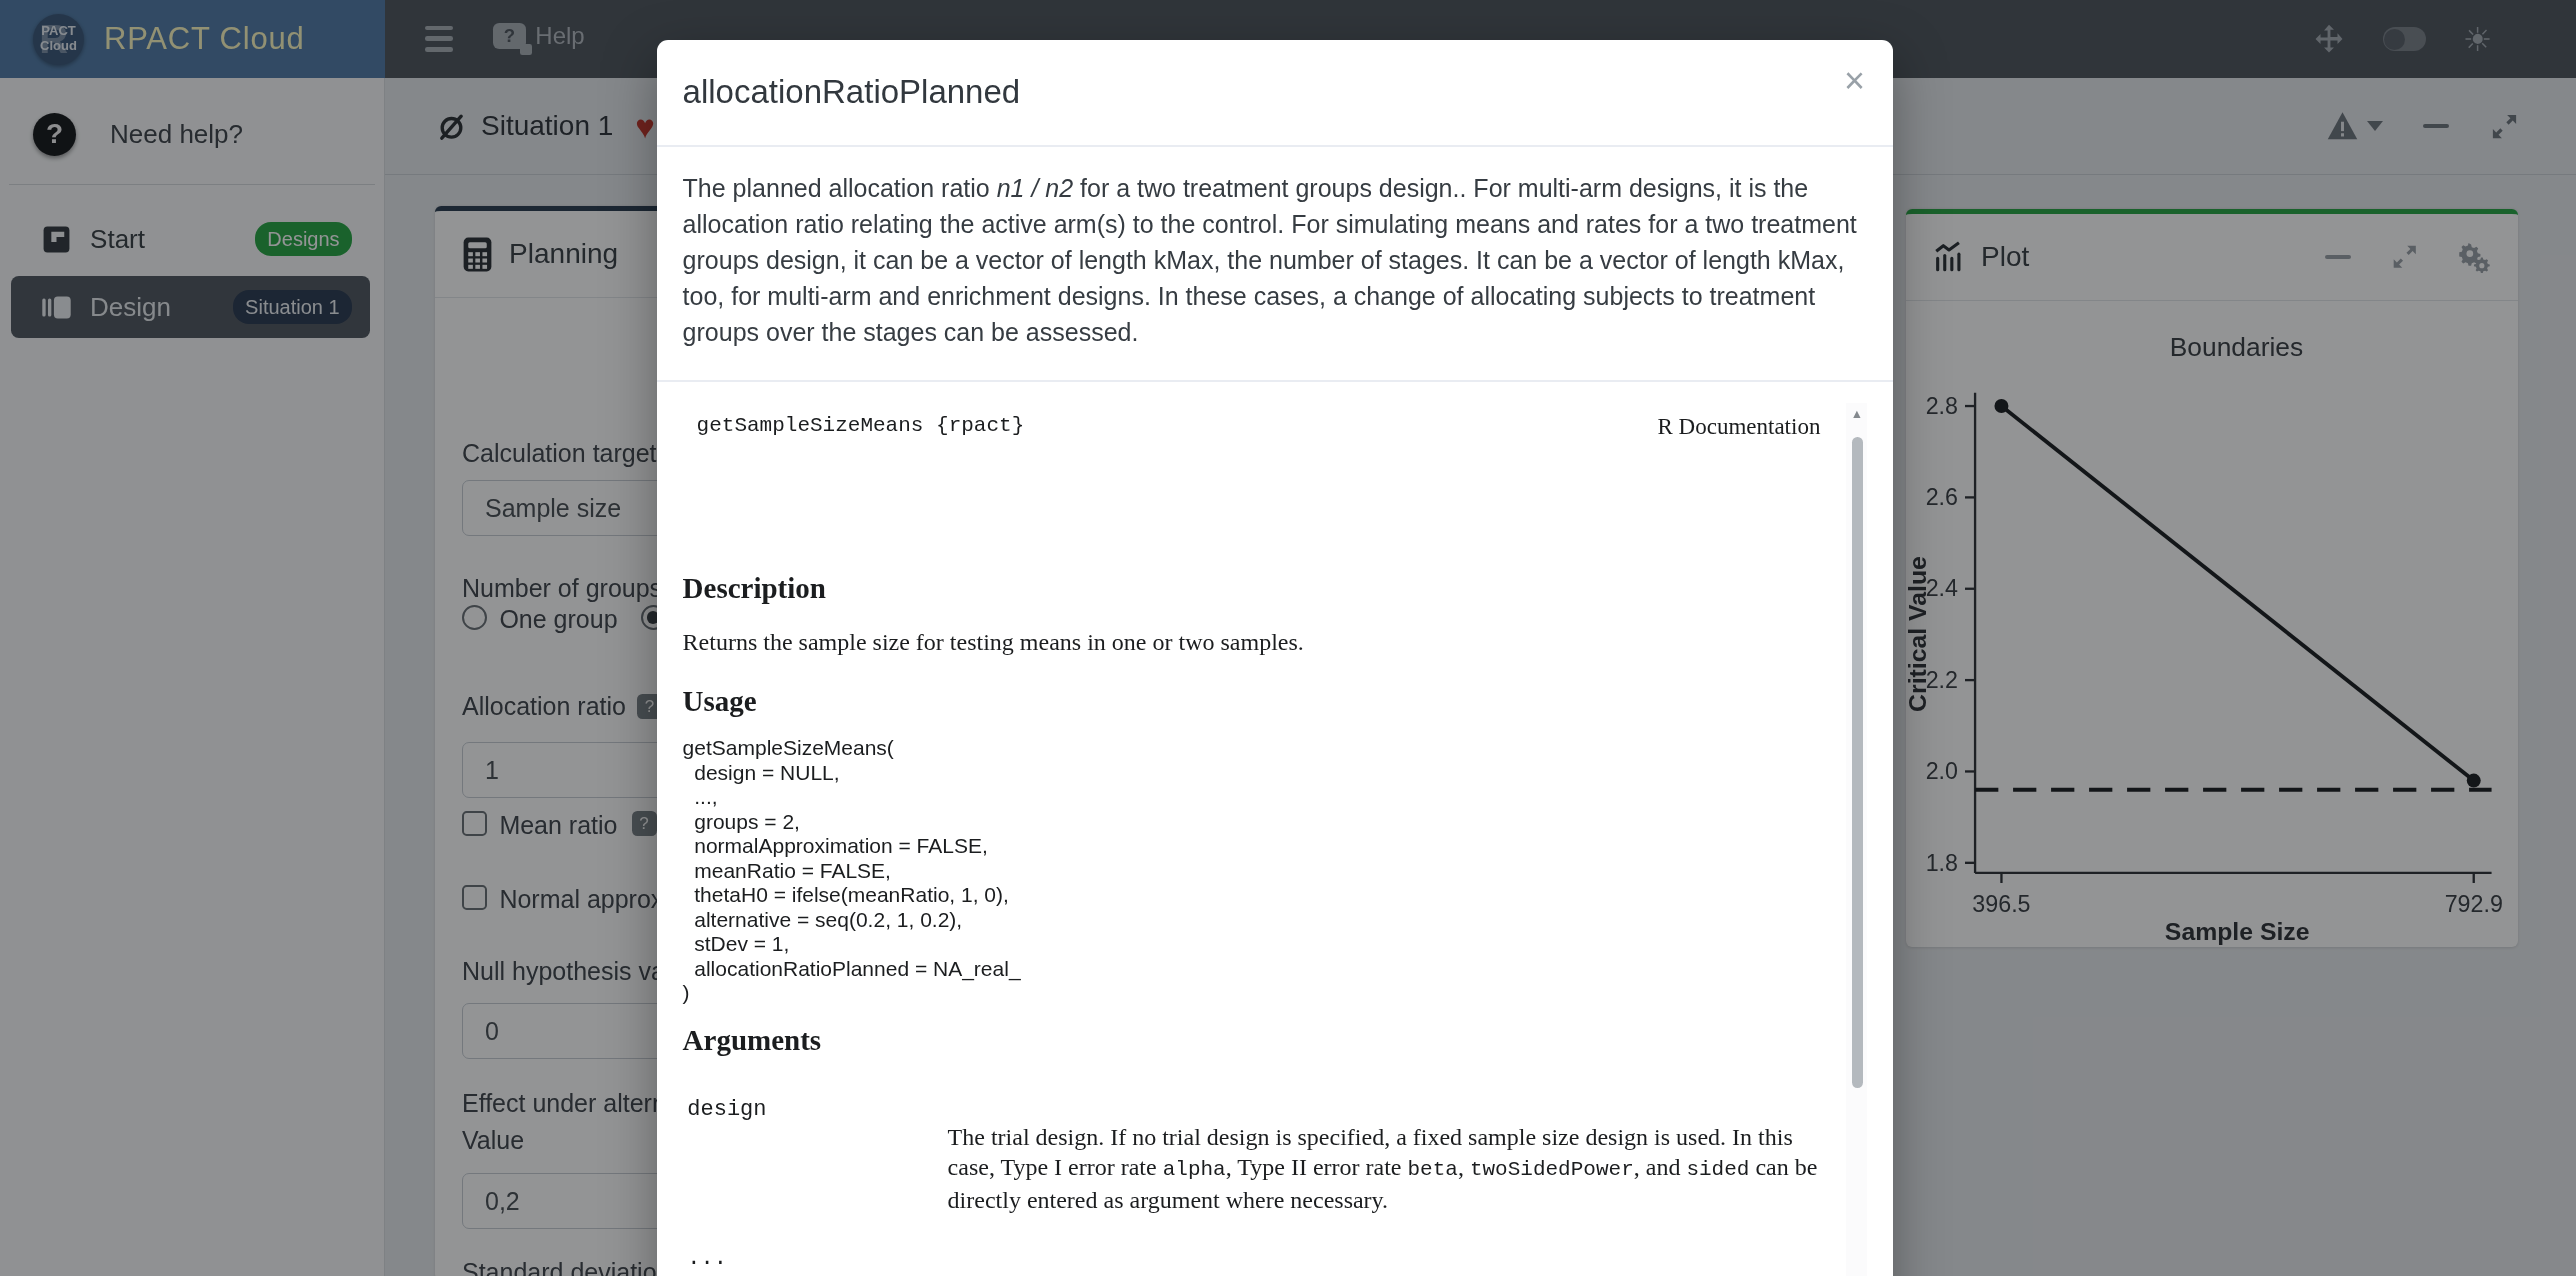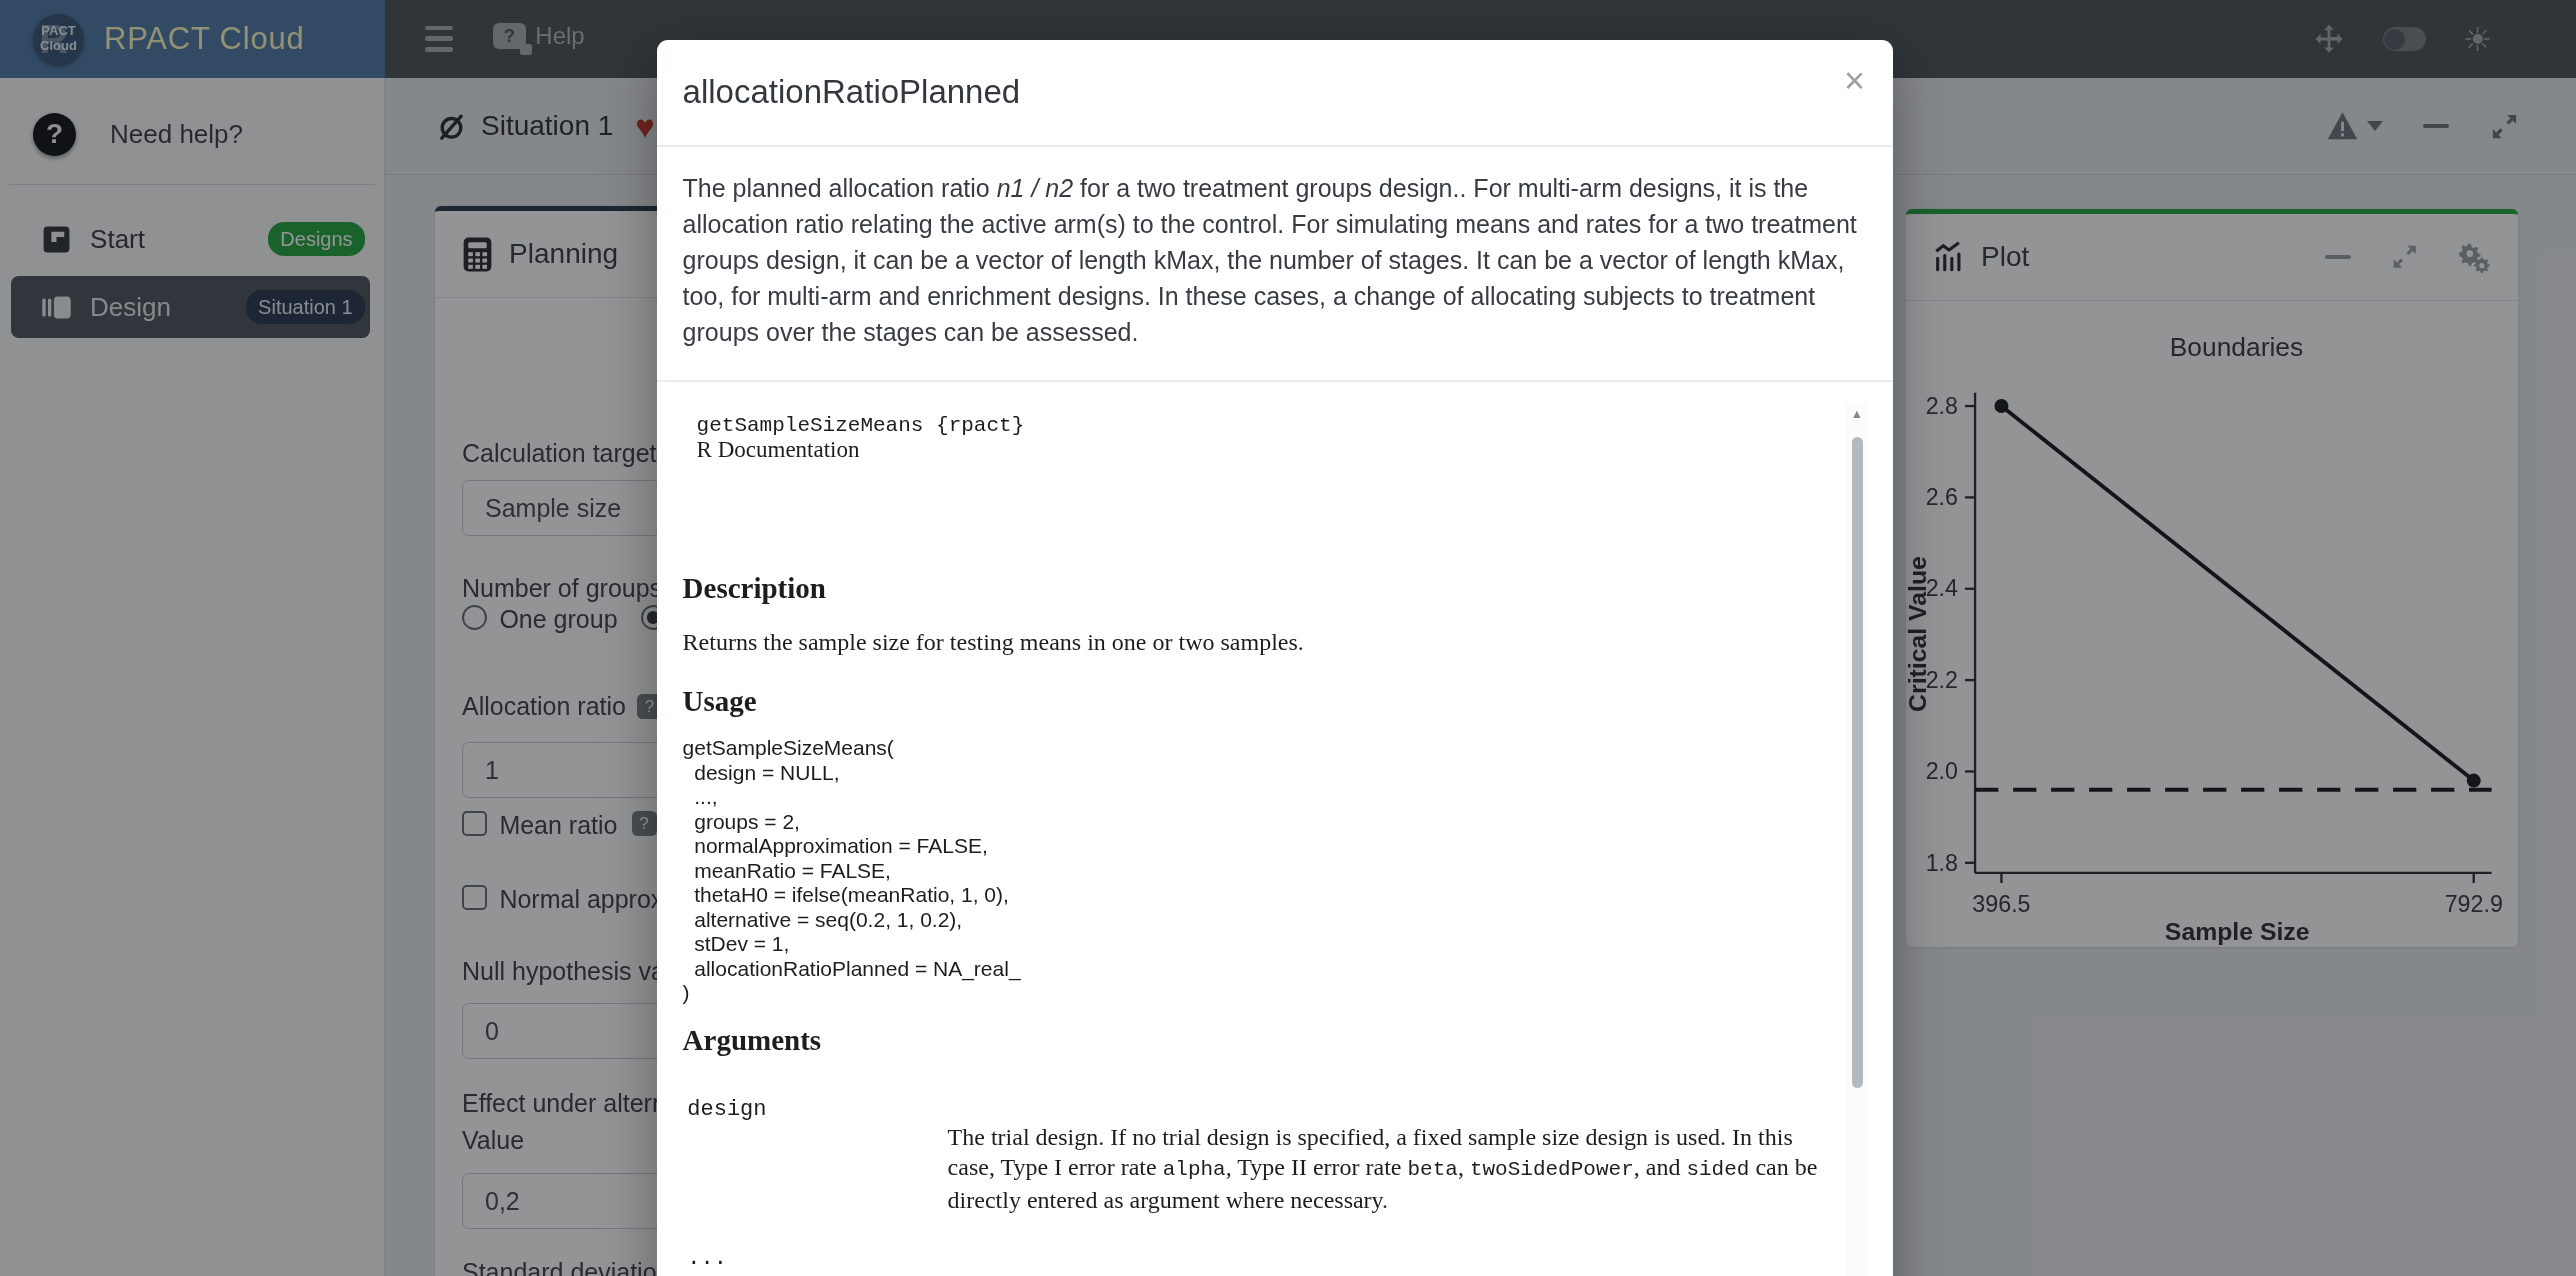--- a/index.html
+++ b/index.html
@@ -43,21 +43,21 @@
     box-shadow:0 2.3px 4.7px rgba(0,0,0,.4);}
   .needhelp-label { margin-left:34px; font-size:26px; color:#3f454b; }
   .side-divider { position:absolute; left:9.3px; right:9.3px; top:106px; height:0.8px; background:#d6dadd; }
   .menu-item { position:absolute; left:11px; right:14px; height:62px; border-radius:7.8px;
     display:flex; align-items:center; cursor:pointer; }
   .mi-start { top:130px; }
   .mi-design { top:198px; background:#515861; }
   .mi-icon { width:31px; height:31px; margin-left:29.5px; flex:0 0 auto; }
   .mi-label { margin-left:18.6px; font-size:26px; color:#3a4046; }
   .mi-design .mi-label { color:#e8ecef; }
-  .badge { margin-left:auto; margin-right:5px; font-size:20px; padding:5.4px 12.4px; border-radius:16px; color:#fff; }
+  .badge { margin-left:auto; margin-right:18px; font-size:20px; padding:5.4px 12.4px; border-radius:16px; color:#fff; }
   .badge-green { background:#28a745; }
   .badge-navy { background:#2b3b52; color:#eef1f5; }
 
   
   .main { position:absolute; left:385px; top:78px; right:0; bottom:0; background:#e7eaed; }
   .tabrow { position:absolute; left:0; right:0; top:0; height:97px; border-bottom:1.6px solid #ccd1d6;
     display:flex; align-items:center; }
   .tab-active { display:flex; align-items:center; margin-left:51px; cursor:pointer; }
   .tab-label { font-size:28px; color:#2f353b; margin-left:14px; }
   .heart { font-size:33px; color:#c2372c; margin-left:22px; line-height:31px;}
@@ -103,21 +103,21 @@
   .modal-close { position:absolute; right:28px; top:23px; font-size:36px; color:#99a1a8; cursor:pointer;
     font-weight:300; line-height:36px;}
   .m-div1 { position:absolute; left:0; right:0; top:105px; height:1.6px; background:#e9ecf2; }
   .m-desc { position:absolute; left:25.6px; top:130px; width:1180px; font-size:25px; line-height:36px; color:#363c42; }
   .m-desc .it { font-style:italic; }
   .m-div2 { position:absolute; left:0; right:0; top:340px; height:1.6px; background:#e9ecf2; }
 
   .doc { position:absolute; left:25.6px; right:25.6px; top:355px; bottom:0; color:#1b1d1f;
     font-family:"Liberation Serif", serif; }
   .doc-meta { position:absolute; left:14px; right:47px; top:18.6px; display:flex; justify-content:space-between;
-    font-size:23px;flex-direction:column; }
+    font-size:23px; }
   .doc-func { font-family:"Liberation Mono","DejaVu Sans Mono",monospace; font-size:21px; }
   .doc-h1 { position:absolute; left:0; top:85px; font-size:36px; font-weight:bold; }
   .doc-h2 { font-size:29px; font-weight:bold; position:absolute; left:0; }
   .doc-p  { font-size:24px; position:absolute; left:0; }
   .doc-pre { position:absolute; left:0; top:341px; font-family:Liberation Sans, sans-serif;
     font-size:21px; line-height:24.5px; white-space:pre; }
   .arg-name { position:absolute; left:4.7px; font-family:"Liberation Mono","DejaVu Sans Mono",monospace; font-size:22px; }
   .arg-desc { position:absolute; left:265px; width:880px; font-size:24px; line-height:30px; }
   .arg-desc code, .doc code { font-family:"Liberation Mono","DejaVu Sans Mono",monospace; font-size:21px; }
 

